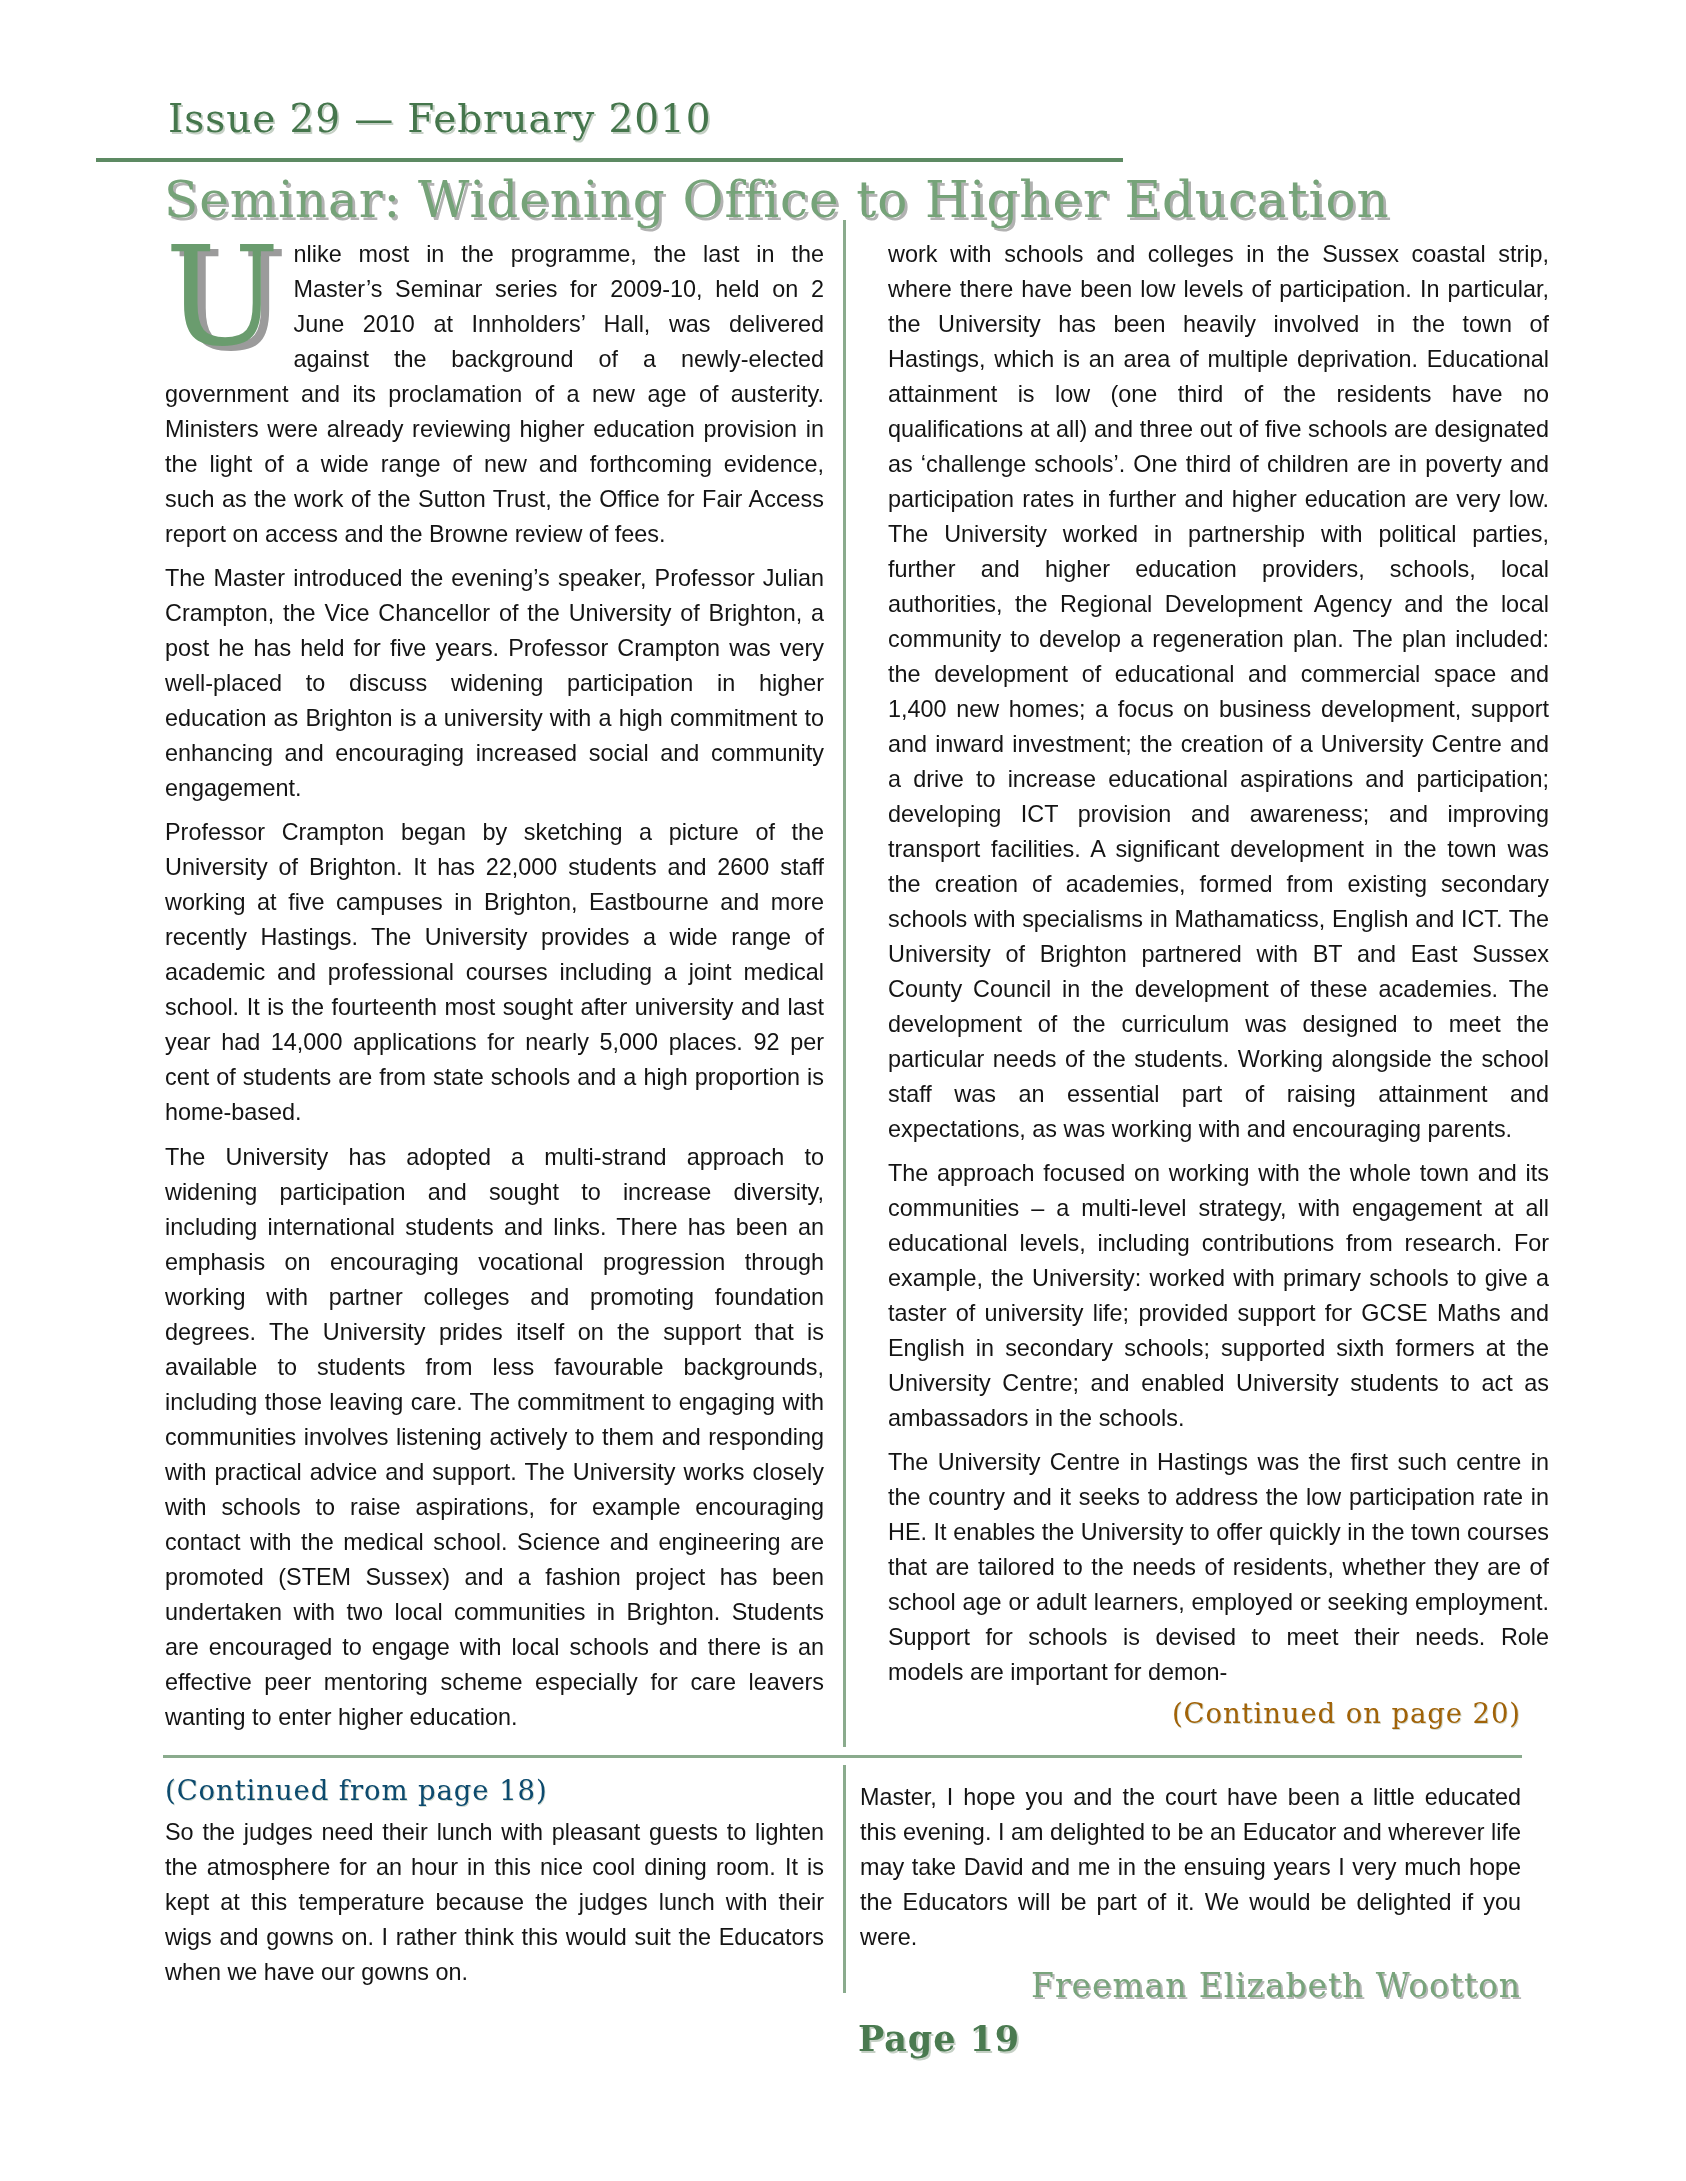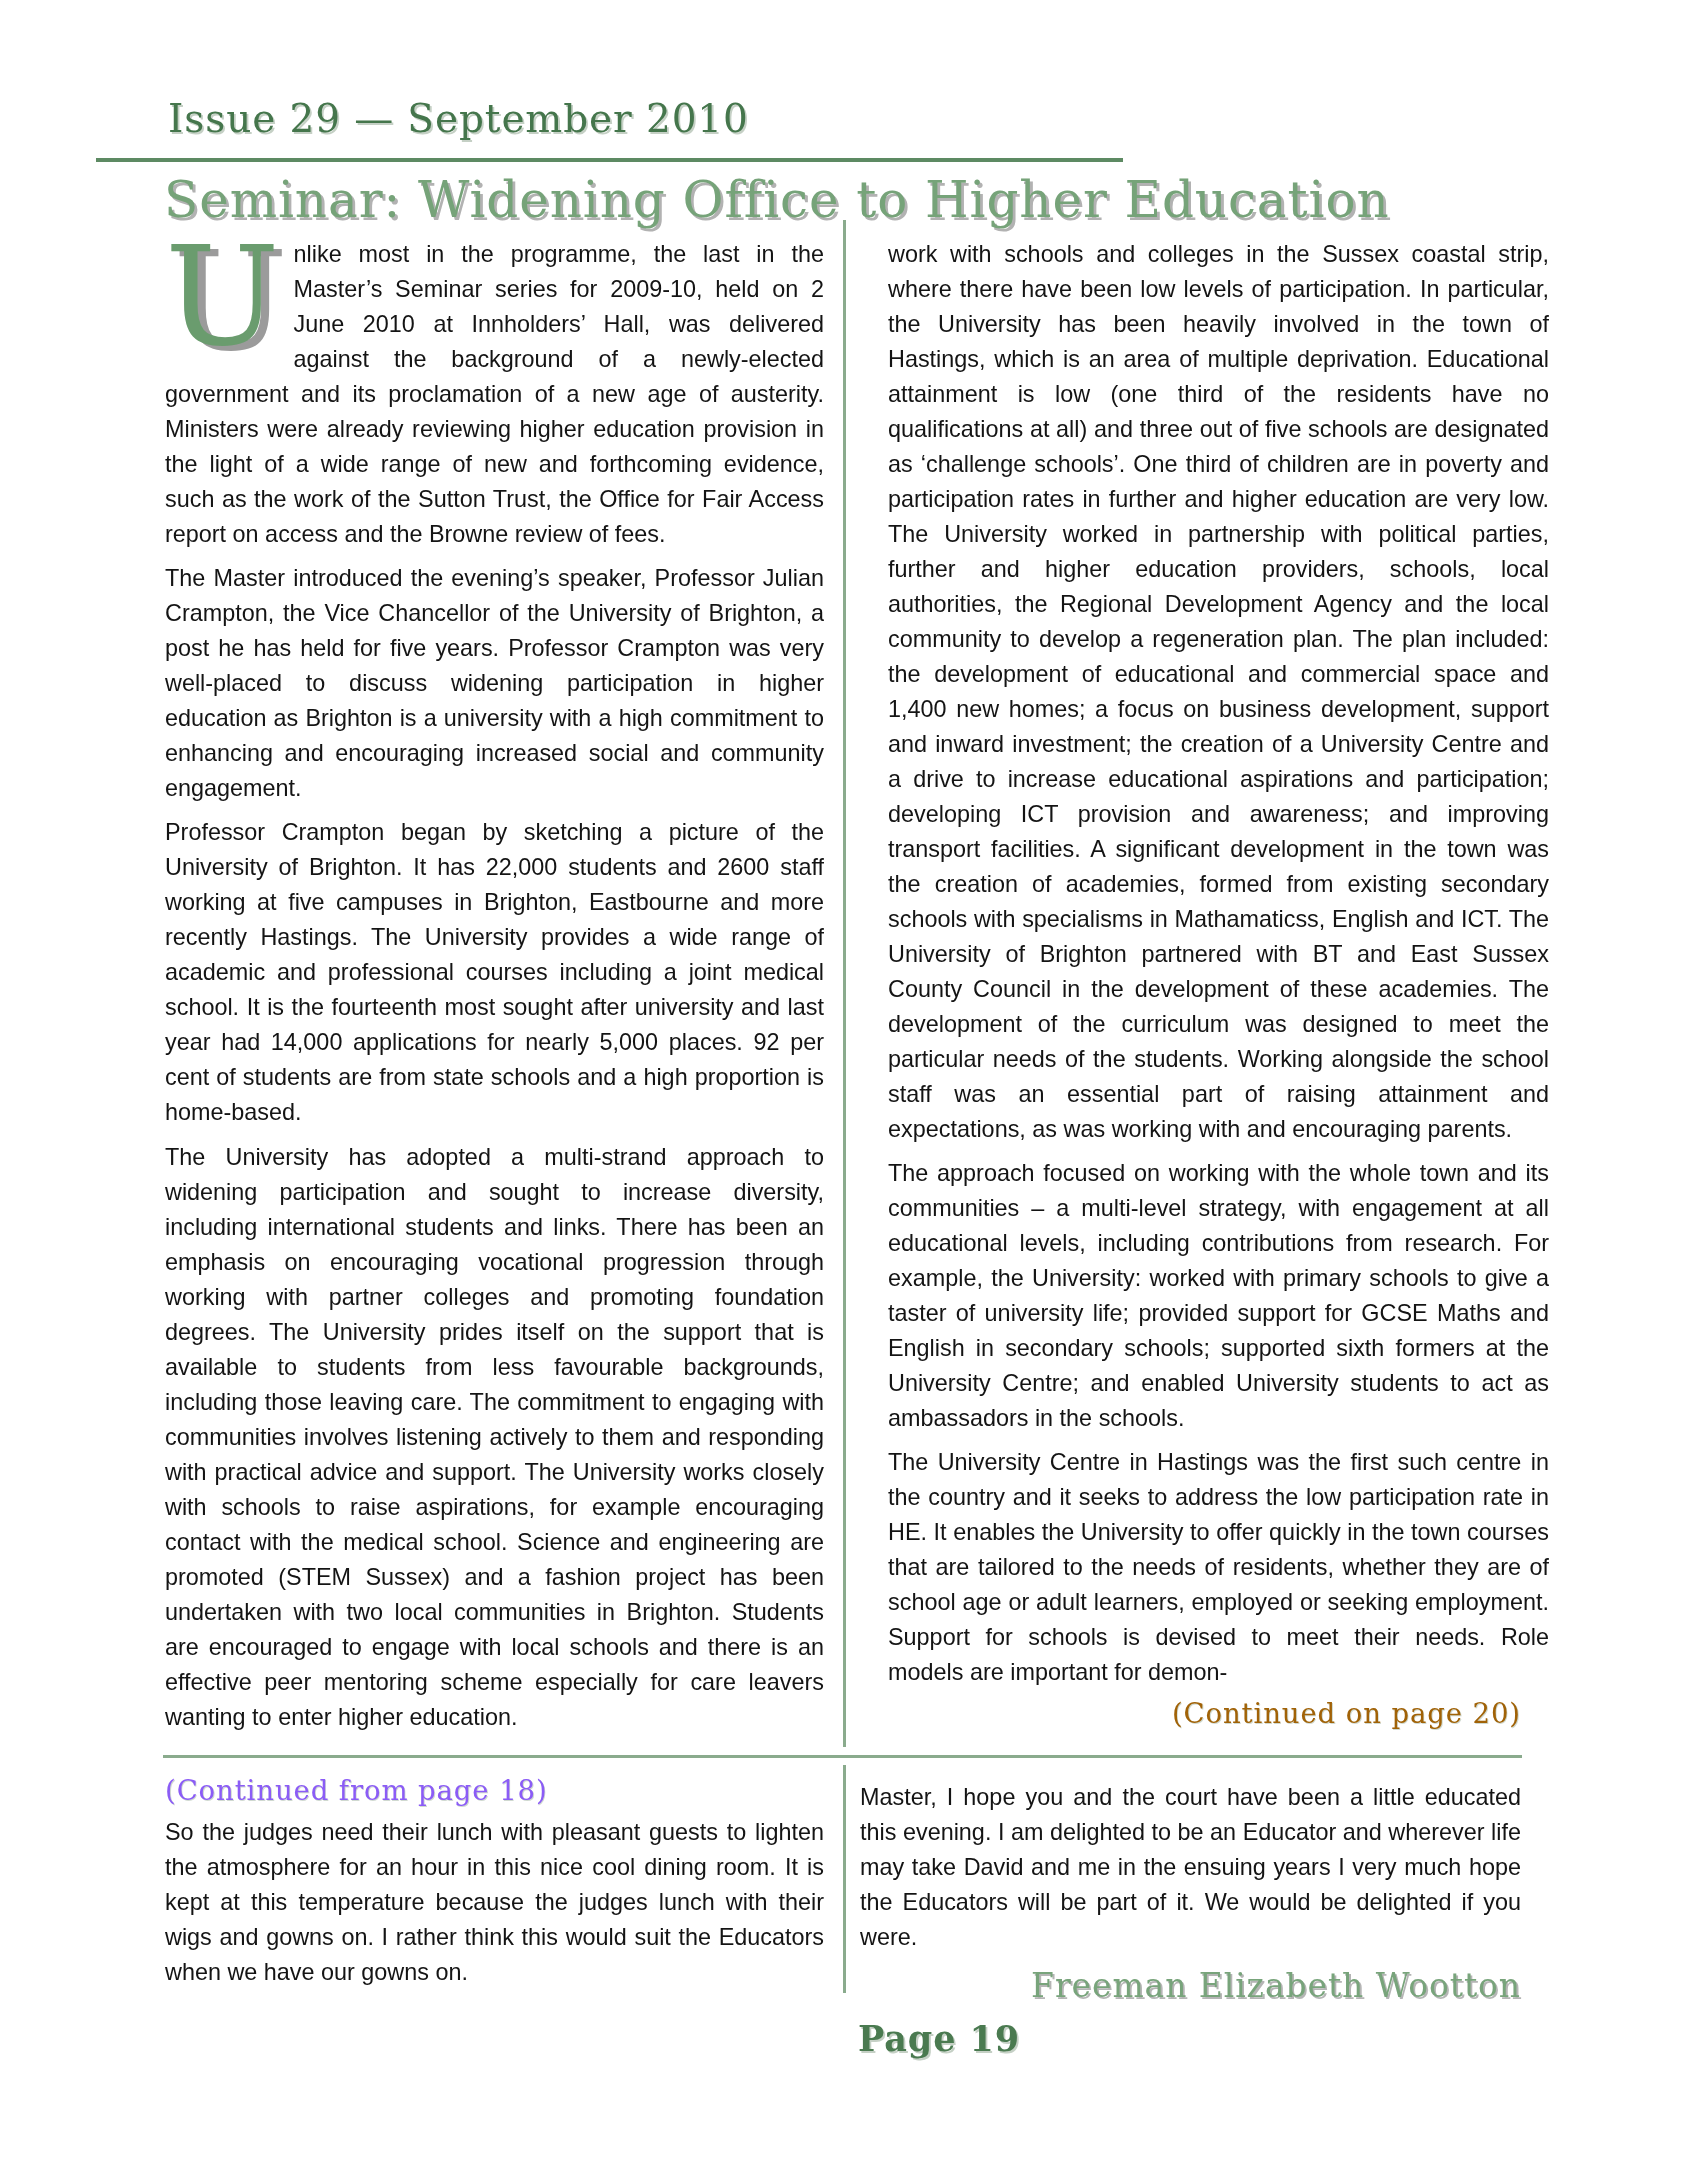--- a/index.html
+++ b/index.html
@@ -69,41 +69,41 @@
     position: absolute; left: 163px; top: 1755px;
     width: 1359px; height: 2.8px; background: #8aab8d;
   }
   #col-divider-bottom {
     position: absolute; left: 843px; top: 1765px;
     width: 2.8px; height: 228px; background: #8aab8d;
   }
   #bottom-left  { position: absolute; left: 165px; top: 1774px; width: 659px; }
   #bottom-right { position: absolute; left: 860px; top: 1780px; width: 661px; }
   #continued-from {
-    font-size: 27.5px; color: #8b5cf6;
+    font-size: 27.5px; color: #0c4a6e;
     text-shadow: 0.9px 0.9px 0 rgba(150,170,150,0.45);
     margin: 0 0 9.2px 0;
   }
   #signature {
     text-align: right;
     font-size: 33px; color: #78a47b;
     text-shadow: 1.8px 1.8px 0 #b5b5b5;
     margin-top: 11px;
   }
   #page-number {
     position: absolute; left: 858px; top: 2018px;
     font-size: 35px; color: #4a7a50;
     text-shadow: 1.8px 1.8px 0 rgba(150,170,150,0.55);
     font-weight: bold;
   }
 </style>
 </head>
 <body>
 
-<div id="issue-line" class="hand">Issue 29 — September 2010</div>
+<div id="issue-line" class="hand">Issue 29 — February 2010</div>
 <div id="header-rule"></div>
 <div id="article-title" class="hand">Seminar: Widening Office to Higher Education</div>
 
 <div id="col1" class="col">
   <p class="para"><span class="dropcap hand">U</span><span>nlike most in the programme, the last in the Master’s Seminar series for 2009-10, held on 2 June 2010 at Innholders’ Hall, was delivered against the background of a newly-elected government and its proclamation of a new age of austerity. Ministers were already reviewing higher education provision in the light of a wide range of new and forthcoming evidence, such as the work of the Sutton Trust, the Office for Fair Access report on access and the Browne review of fees.</span></p>
   <p class="para">The Master introduced the evening’s speaker, Professor Julian Crampton, the Vice Chancellor of the University of Brighton, a post he has held for five years. Professor Crampton was very well-placed to discuss widening participation in higher education as Brighton is a university with a high commitment to enhancing and encouraging increased social and community engagement.</p>
   <p class="para">Professor Crampton began by sketching a picture of the University of Brighton. It has 22,000 students and 2600 staff working at five campuses in Brighton, Eastbourne and more recently Hastings. The University provides a wide range of academic and professional courses including a joint medical school. It is the fourteenth most sought after university and last year had 14,000 applications for nearly 5,000 places. 92 per cent of students are from state schools and a high proportion is home-based.</p>
   <p class="para">The University has adopted a multi-strand approach to widening participation and sought to increase diversity, including international students and links. There has been an emphasis on encouraging vocational progression through working with partner colleges and promoting foundation degrees. The University prides itself on the support that is available to students from less favourable backgrounds, including those leaving care. The commitment to engaging with communities involves listening actively to them and responding with practical advice and support. The University works closely with schools to raise aspirations, for example encouraging contact with the medical school. Science and engineering are promoted (STEM Sussex) and a fashion project has been undertaken with two local communities in Brighton. Students are encouraged to engage with local schools and there is an effective peer mentoring scheme especially for care leavers wanting to enter higher education.</p>
   <p class="para force-justify">Professor Crampton explained how the University leads</p>
 </div>

